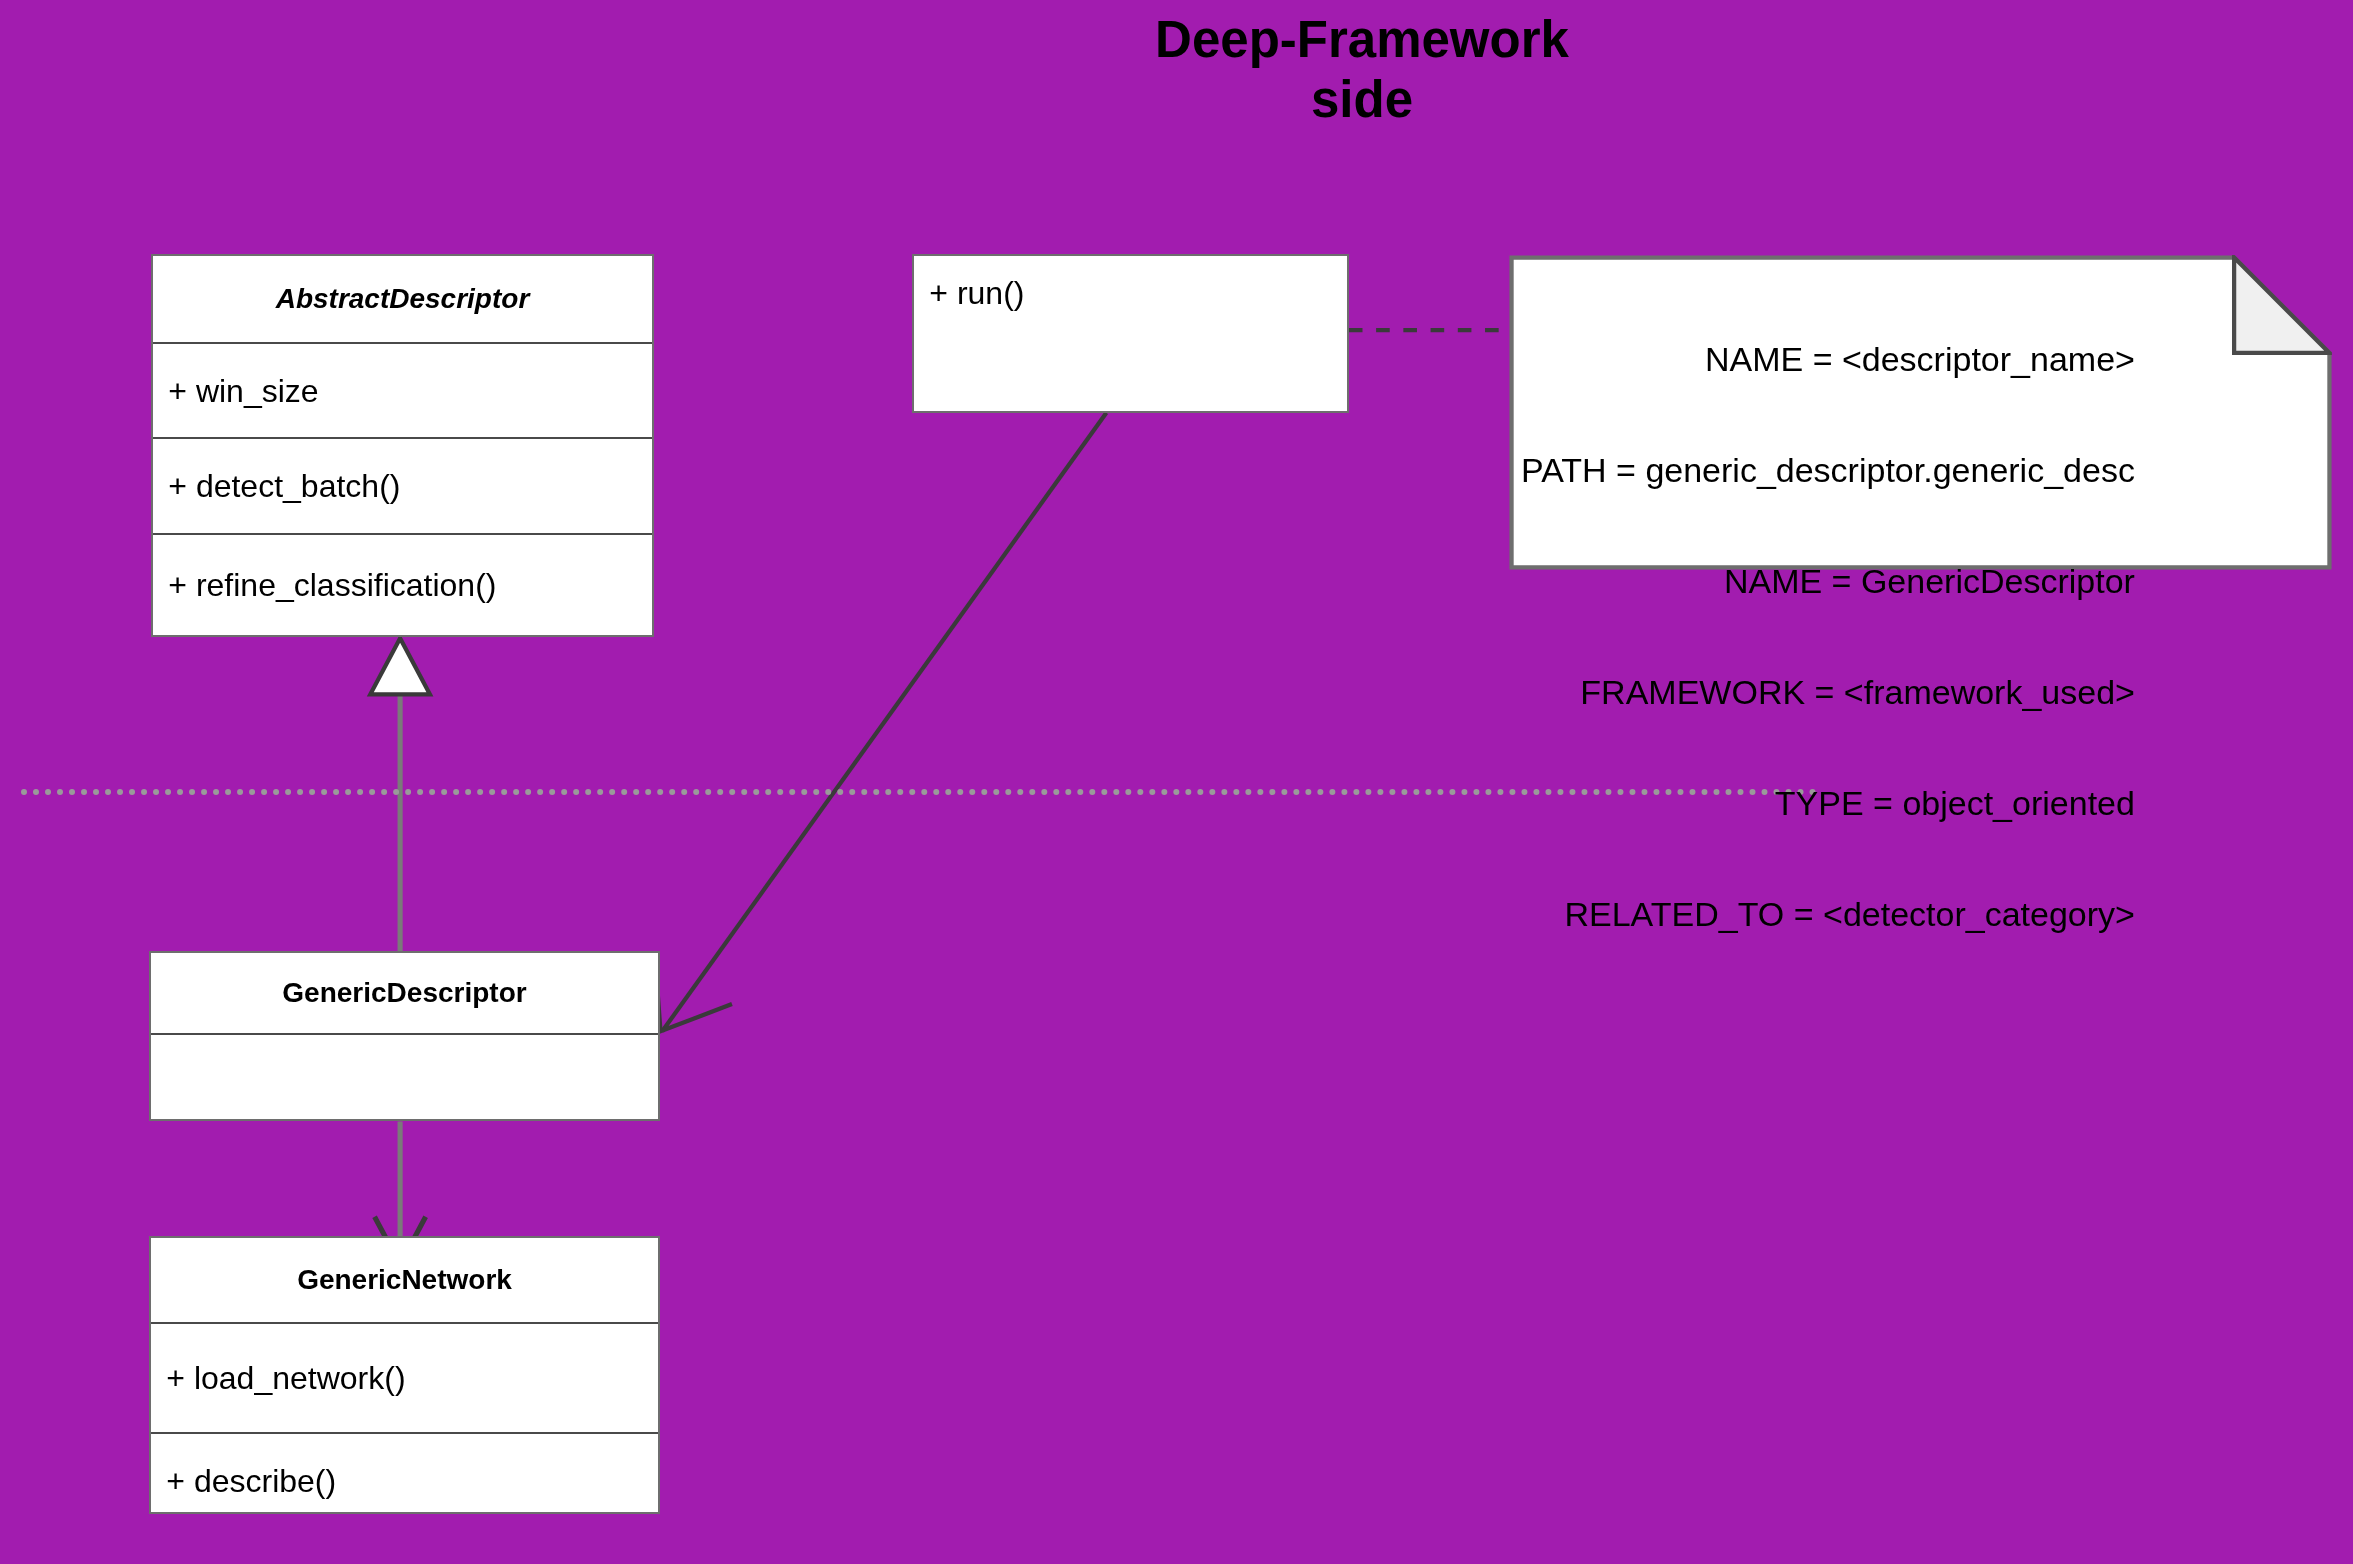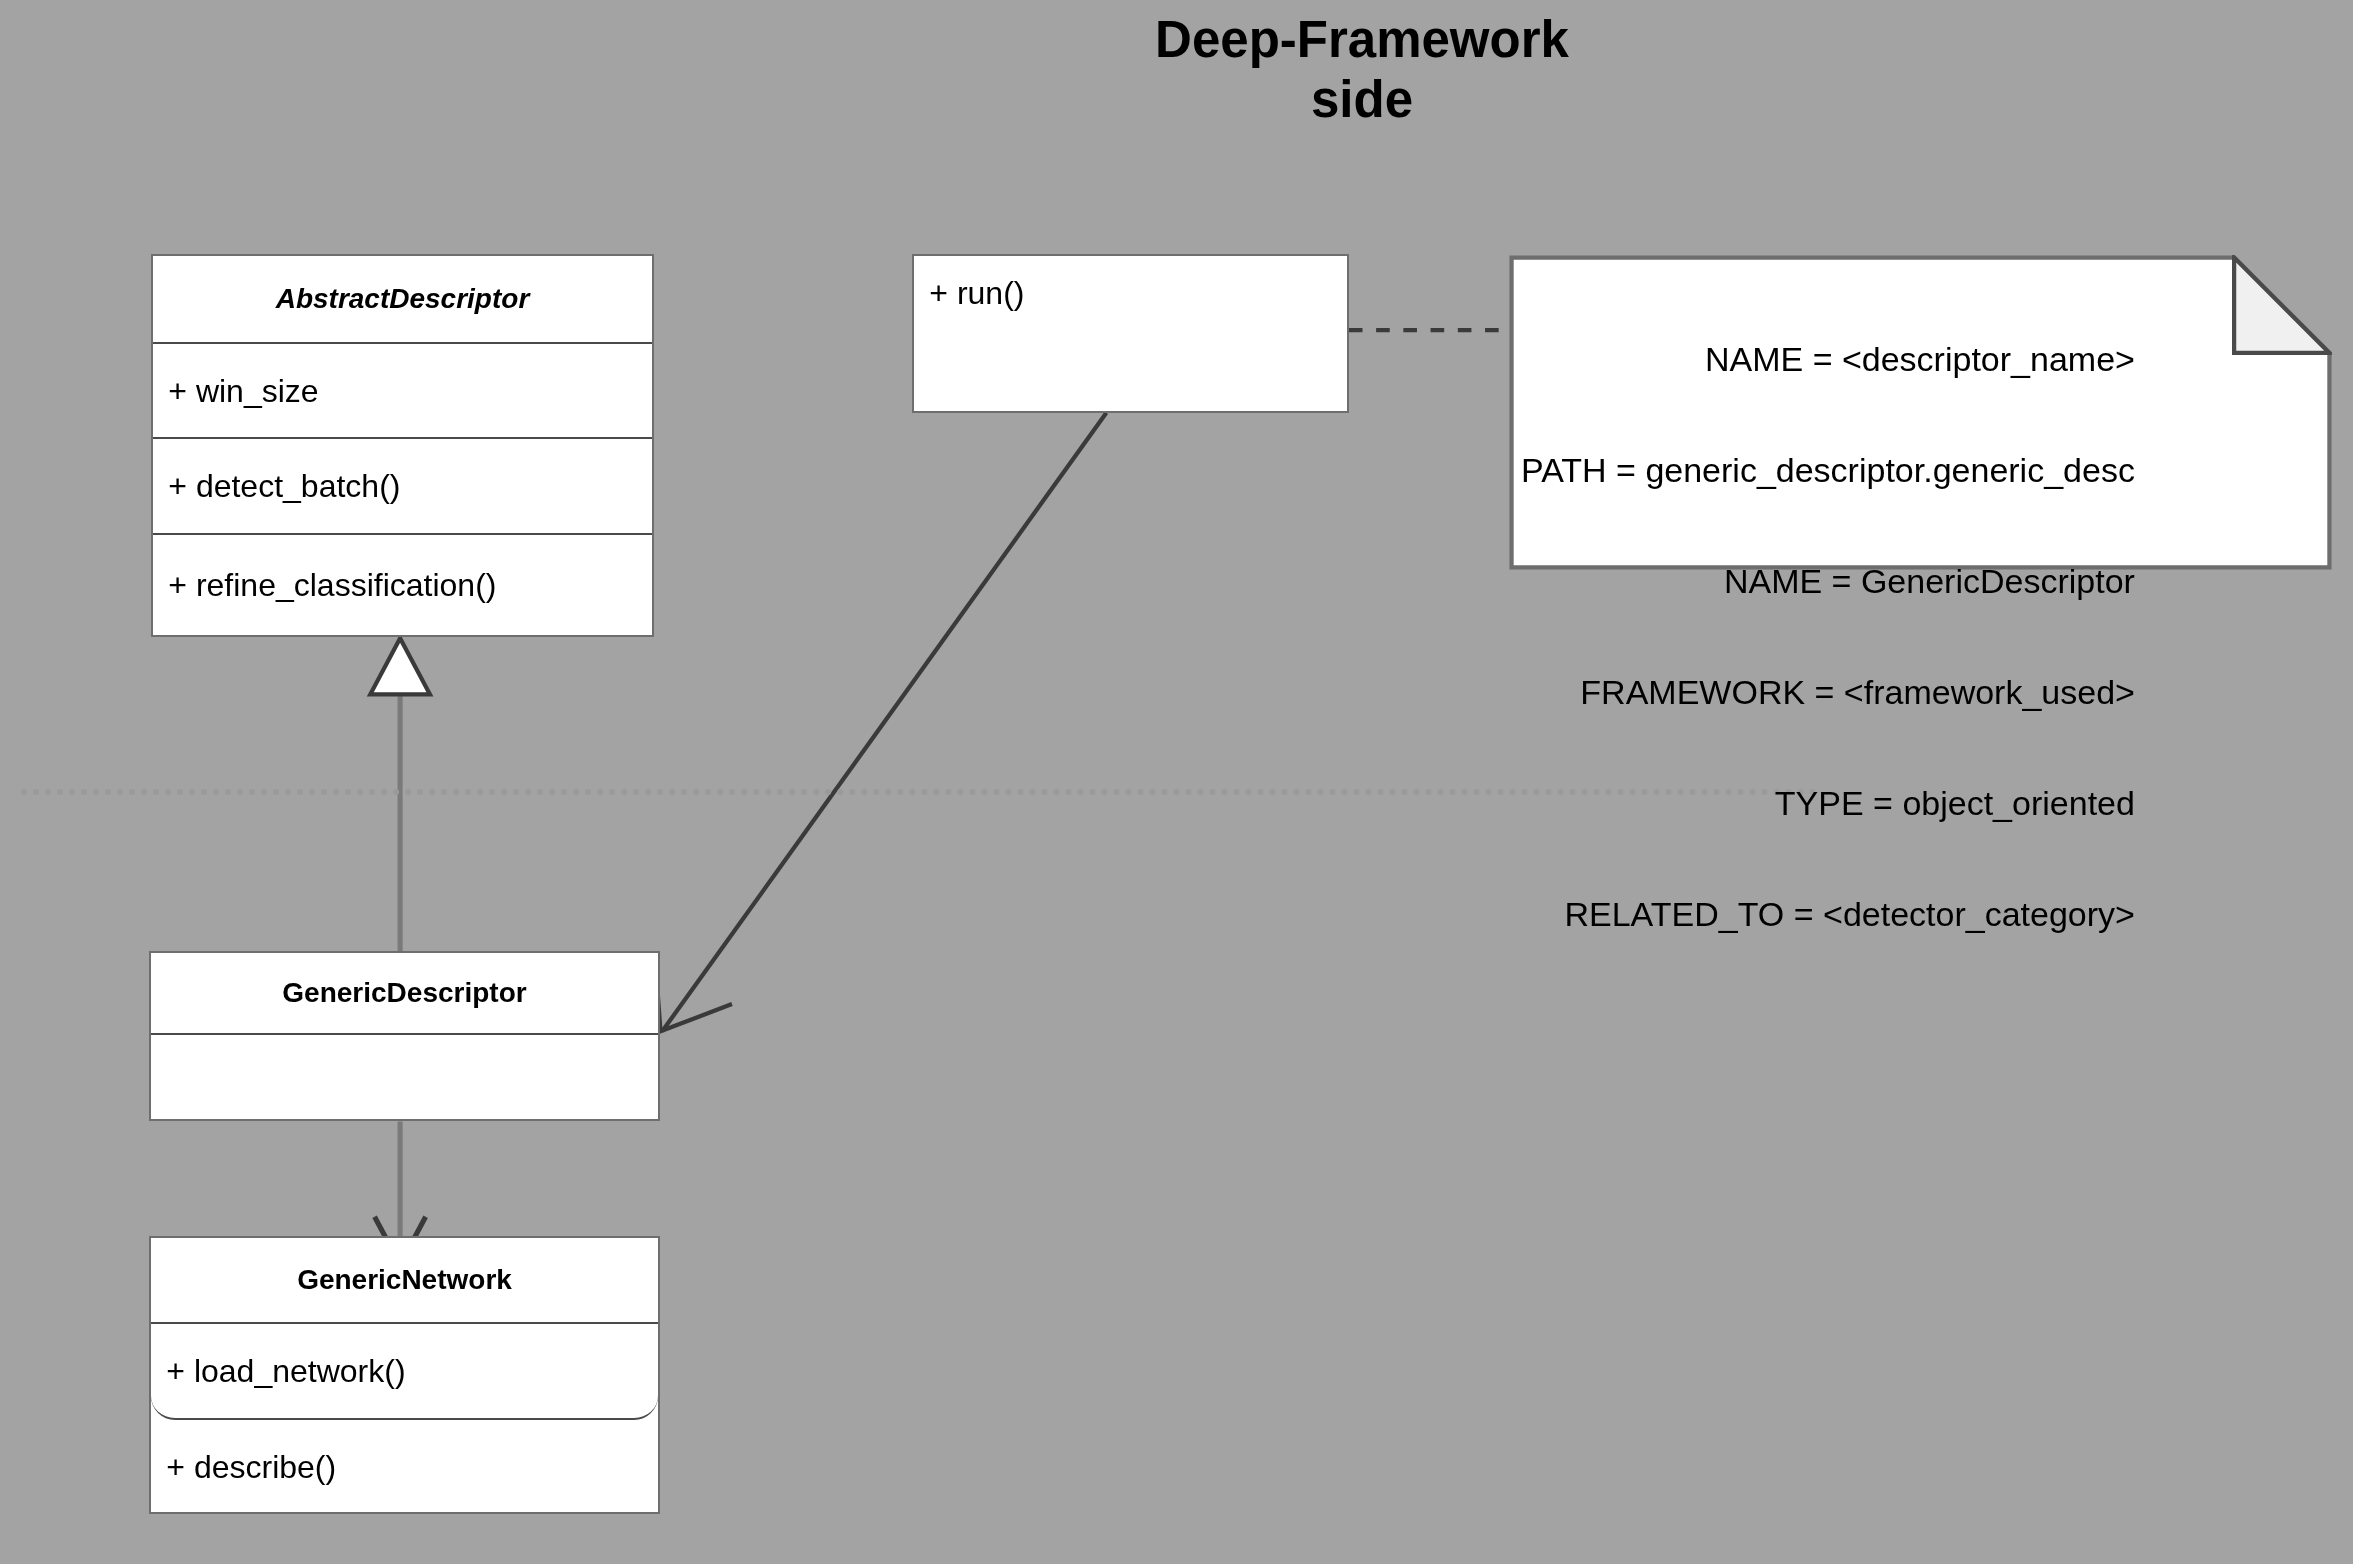--- a/index.html
+++ b/index.html
@@ -8,21 +8,21 @@
     background: #ffffff;
   }
   body {
     font-family: "Liberation Sans", sans-serif;
     color: #000000;
   }
   #canvas {
     position: relative;
     width: 2354px;
     height: 1564px;
-    background: #a3a3a3;
+    background: #a21caf;
     overflow: hidden;
   }
 
   
   .side-title {
     position: absolute;
     font-weight: bold;
     text-align: center;
     line-height: 1.18;
     color: #000;
@@ -195,21 +195,21 @@
     </div>
     <div class="uml-compartment" style="height:86px;">
       <div class="member txt-left"></div>
     </div>
   </div>
 
   <div class="uml-class" id="generic-network-class" style="left:149px; top:1236px; width:511px; height:278px;">
     <div class="uml-compartment" style="height:86px;">
       <div class="class-name txt-center-v">GenericNetwork</div>
     </div>
-    <div class="uml-compartment" style="height:96px;border-radius:24px;">
+    <div class="uml-compartment" style="height:110px;">
       <div class="member txt-left">+ load_network()</div>
     </div>
     <div class="uml-compartment" style="height:94px;">
       <div class="member txt-left">+ describe()</div>
     </div>
   </div>
 
 </div>
 
 

